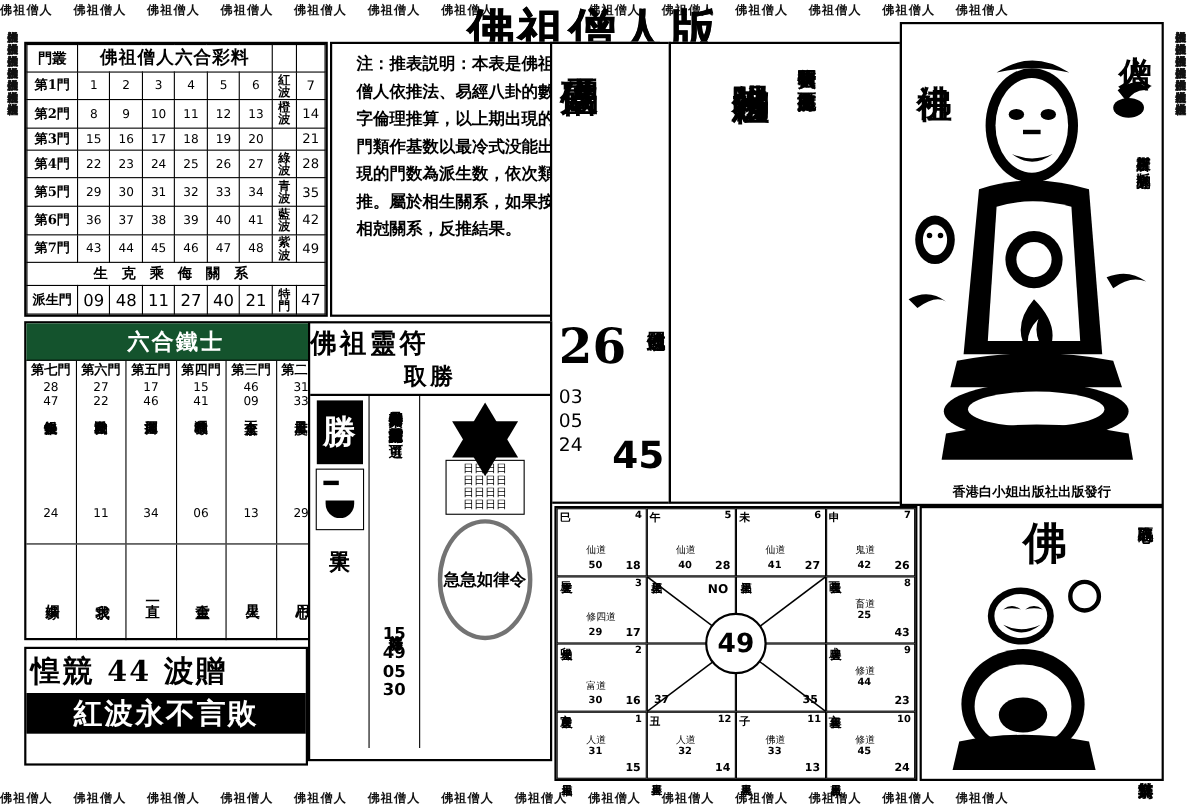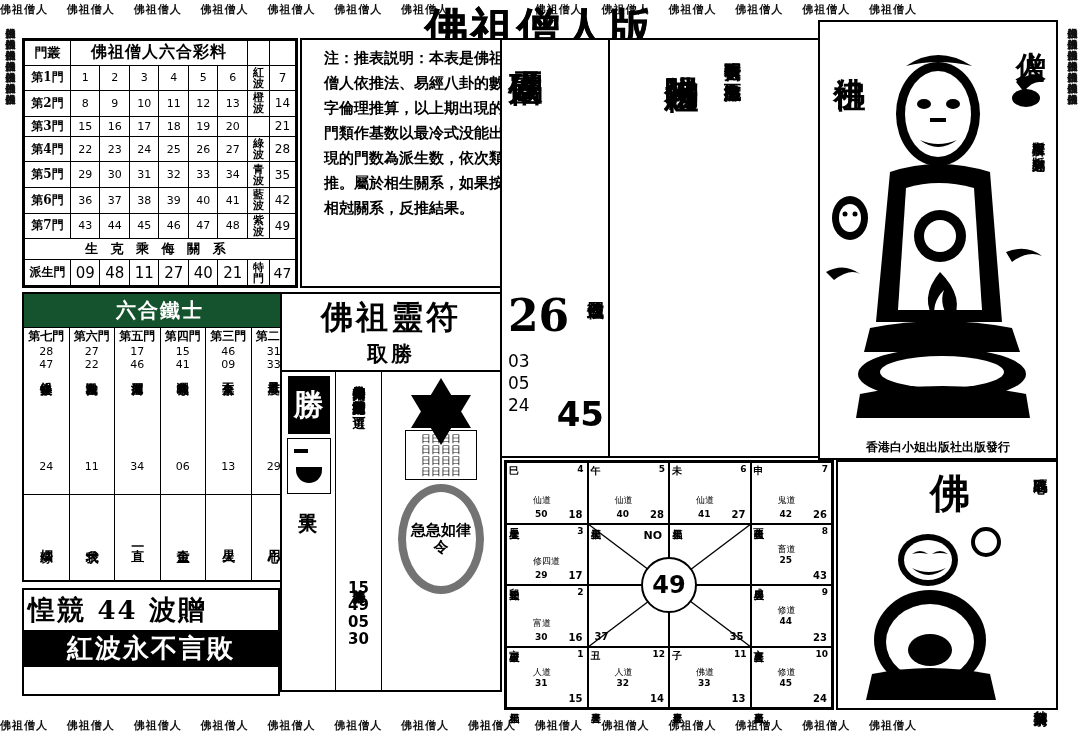--- a/index.html
+++ b/index.html
@@ -151,22 +151,22 @@
     flex:1; border-right:1px solid #000;
     writing-mode:vertical-rl; text-orientation:upright;
     font-family:"DejaVu Serif", serif; font-weight:bold; font-size:13px;
     display:flex; align-items:center; justify-content:center;
     line-height:16px;
   }
   #tieshi .gridwords .gw:last-child { border-right:none; }
 
   
   #lingfu .hd {
-    text-align:center; font-family:"DejaVu Serif", serif; font-weight:bold;
-    font-size:32px; letter-spacing:3px; padding-top:2px;
+    font-family:"DejaVu Serif", serif; font-weight:bold;
+    font-size:24px; letter-spacing:3px; padding-top:2px;
   }
   #lingfu .hd2 {
     text-align:center; font-family:"DejaVu Serif", serif; font-weight:bold;
     font-size:21px; letter-spacing:3px; border-bottom:2px solid #000; padding-bottom:2px;
   }
   #lingfu .body { display:flex; height:320px; }
   #lingfu .lcol { width:54px; border-right:1px solid #000; position:relative; }
   #lingfu .sheng {
     margin:4px auto 0; width:42px; height:58px; background:#000; color:#fff;
     font-family:"DejaVu Serif", serif; font-weight:bold; font-size:30px;
@@ -205,21 +205,21 @@
     width:0; height:0;
     border-left:30px solid transparent; border-right:30px solid transparent;
     border-top:50px solid #000;
   }
   #lingfu .talis {
     width:72px; margin:2px auto 0; border:1px solid #000; padding:2px;
     font-size:10px; line-height:11px; text-align:center; font-family:"DejaVu Sans", sans-serif;
   }
   #lingfu .oval {
     width:86px; height:110px; margin:4px auto 0;
-    border:8px solid #737373; border-radius:50%;
+    border:4px solid #737373; border-radius:50%;
     display:flex; align-items:center; justify-content:center;
     font-family:"DejaVu Serif", serif; font-weight:bold; font-size:15px;
     line-height:17px; text-align:center;
   }
 
   
   #mingong .mg { width:100%; height:100%; position:relative; }
   #mingong .cellgrid {
     position:absolute; inset:0;
     display:grid;

